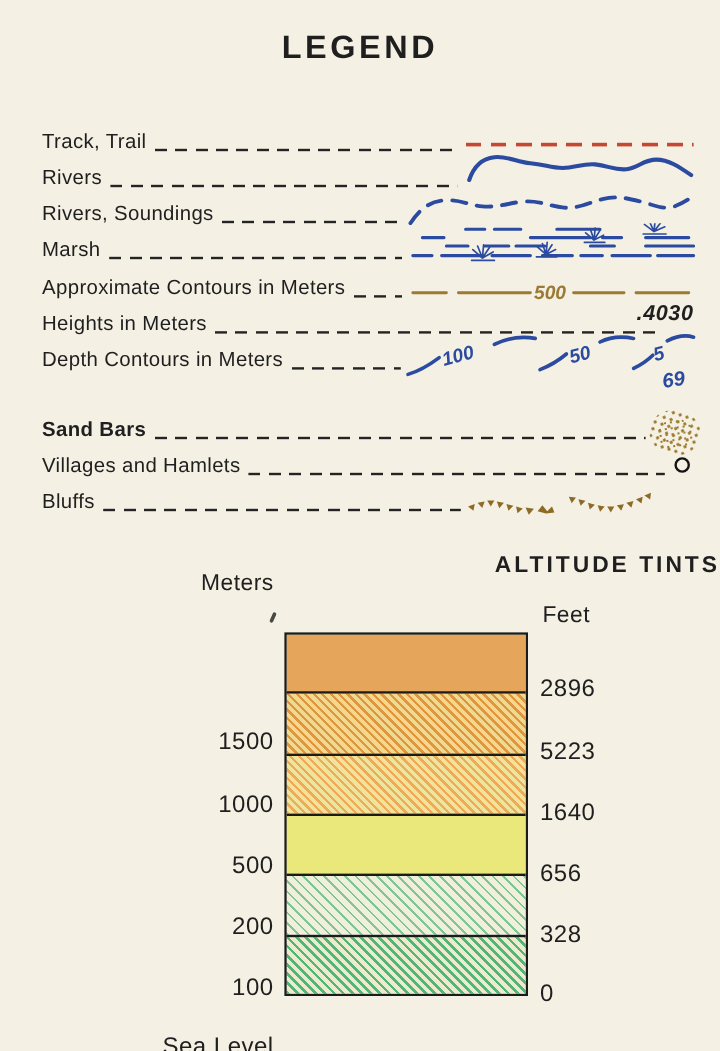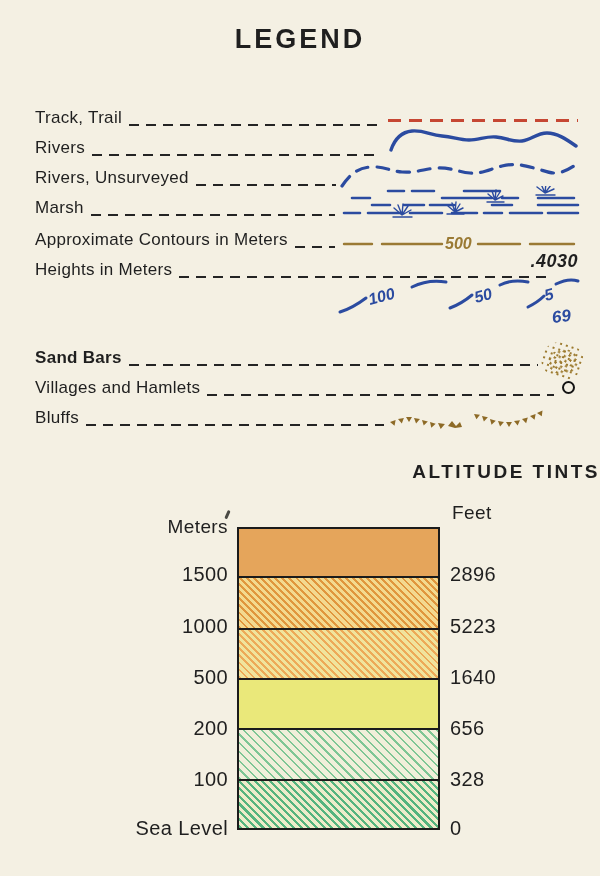--- a/index.html
+++ b/index.html
@@ -66,69 +66,73 @@
   .paper-mark{
     position:absolute;left:226px;top:510px;width:2.5px;height:9px;
     background:#4a4a44;border-radius:2px;transform:rotate(24deg);
   }
   
   .alt-title{
     position:absolute;top:461px;left:0;width:100%;
     text-align:right;font-size:19px;font-weight:bold;letter-spacing:2.5px;
   }
   .unit-label{position:absolute;font-size:19px;letter-spacing:.4px;}
-  .unit-meters{top:516px;right:372px;}
+  .unit-meters{top:476px;right:372px;}
   .unit-feet{top:502px;left:452px;}
   .tint-bar{
     position:absolute;left:237px;top:527px;width:203px;height:303px;
     box-sizing:border-box;border:2px solid #1b1b1b;
     display:flex;flex-direction:column;
   }
   .band{width:100%;}
   .band + .band{border-top:2px solid #1b1b1b;box-sizing:border-box;}
   .b0{height:48px;} .b1{height:52px;} .b2{height:51px;}
   .b3{height:51px;} .b4{height:51px;} .b5{height:50px;}
   .scale-label{
     position:absolute;font-size:20px;letter-spacing:.4px;white-space:nowrap;
     transform:translateY(-55%);
   }
-  .scale-left{right:372px;text-align:right;}
+  .scale-left{right:372px;text-align:right;margin-top:44px;}
   .scale-right{left:450px;text-align:left;}
   .sl-0{top:576px;} .sl-1{top:628px;} .sl-2{top:679px;}
   .sl-3{top:730px;} .sl-4{top:781px;} .sl-5{top:830px;}
 </style>
 </head>
 <body>
 
 <div class="page">
 
   <div class="main-title">LEGEND</div>
 
   <div class="row" style="top:108px;width:350px">
     <span class="lbl">Track, Trail</span>
     <div class="leader"></div>
   </div>
   <div class="row" style="top:138px;width:348px">
     <span class="lbl">Rivers</span>
     <div class="leader"></div>
   </div>
   <div class="row" style="top:168px;width:303px">
-    <span class="lbl">Rivers, Unsurveyed</span>
+    <span class="lbl">Rivers, Soundings</span>
     <div class="leader"></div>
   </div>
   <div class="row" style="top:198px;width:302px">
     <span class="lbl">Marsh</span>
     <div class="leader"></div>
   </div>
   <div class="row" style="top:230px;width:302px">
     <span class="lbl">Approximate Contours in Meters</span>
     <div class="leader"></div>
   </div>
   <div class="row" style="top:260px;width:518px">
     <span class="lbl">Heights in Meters</span>
+    <div class="leader"></div>
+  </div>
+  <div class="row" style="top:290px;width:301px">
+    <span class="lbl">Depth Contours in Meters</span>
     <div class="leader"></div>
   </div>
   <div class="row" style="top:348px;width:505px">
     <span class="lbl bold">Sand Bars</span>
     <div class="leader"></div>
   </div>
   <div class="row" style="top:378px;width:521px">
     <span class="lbl">Villages and Hamlets</span>
     <div class="leader"></div>
   </div>

